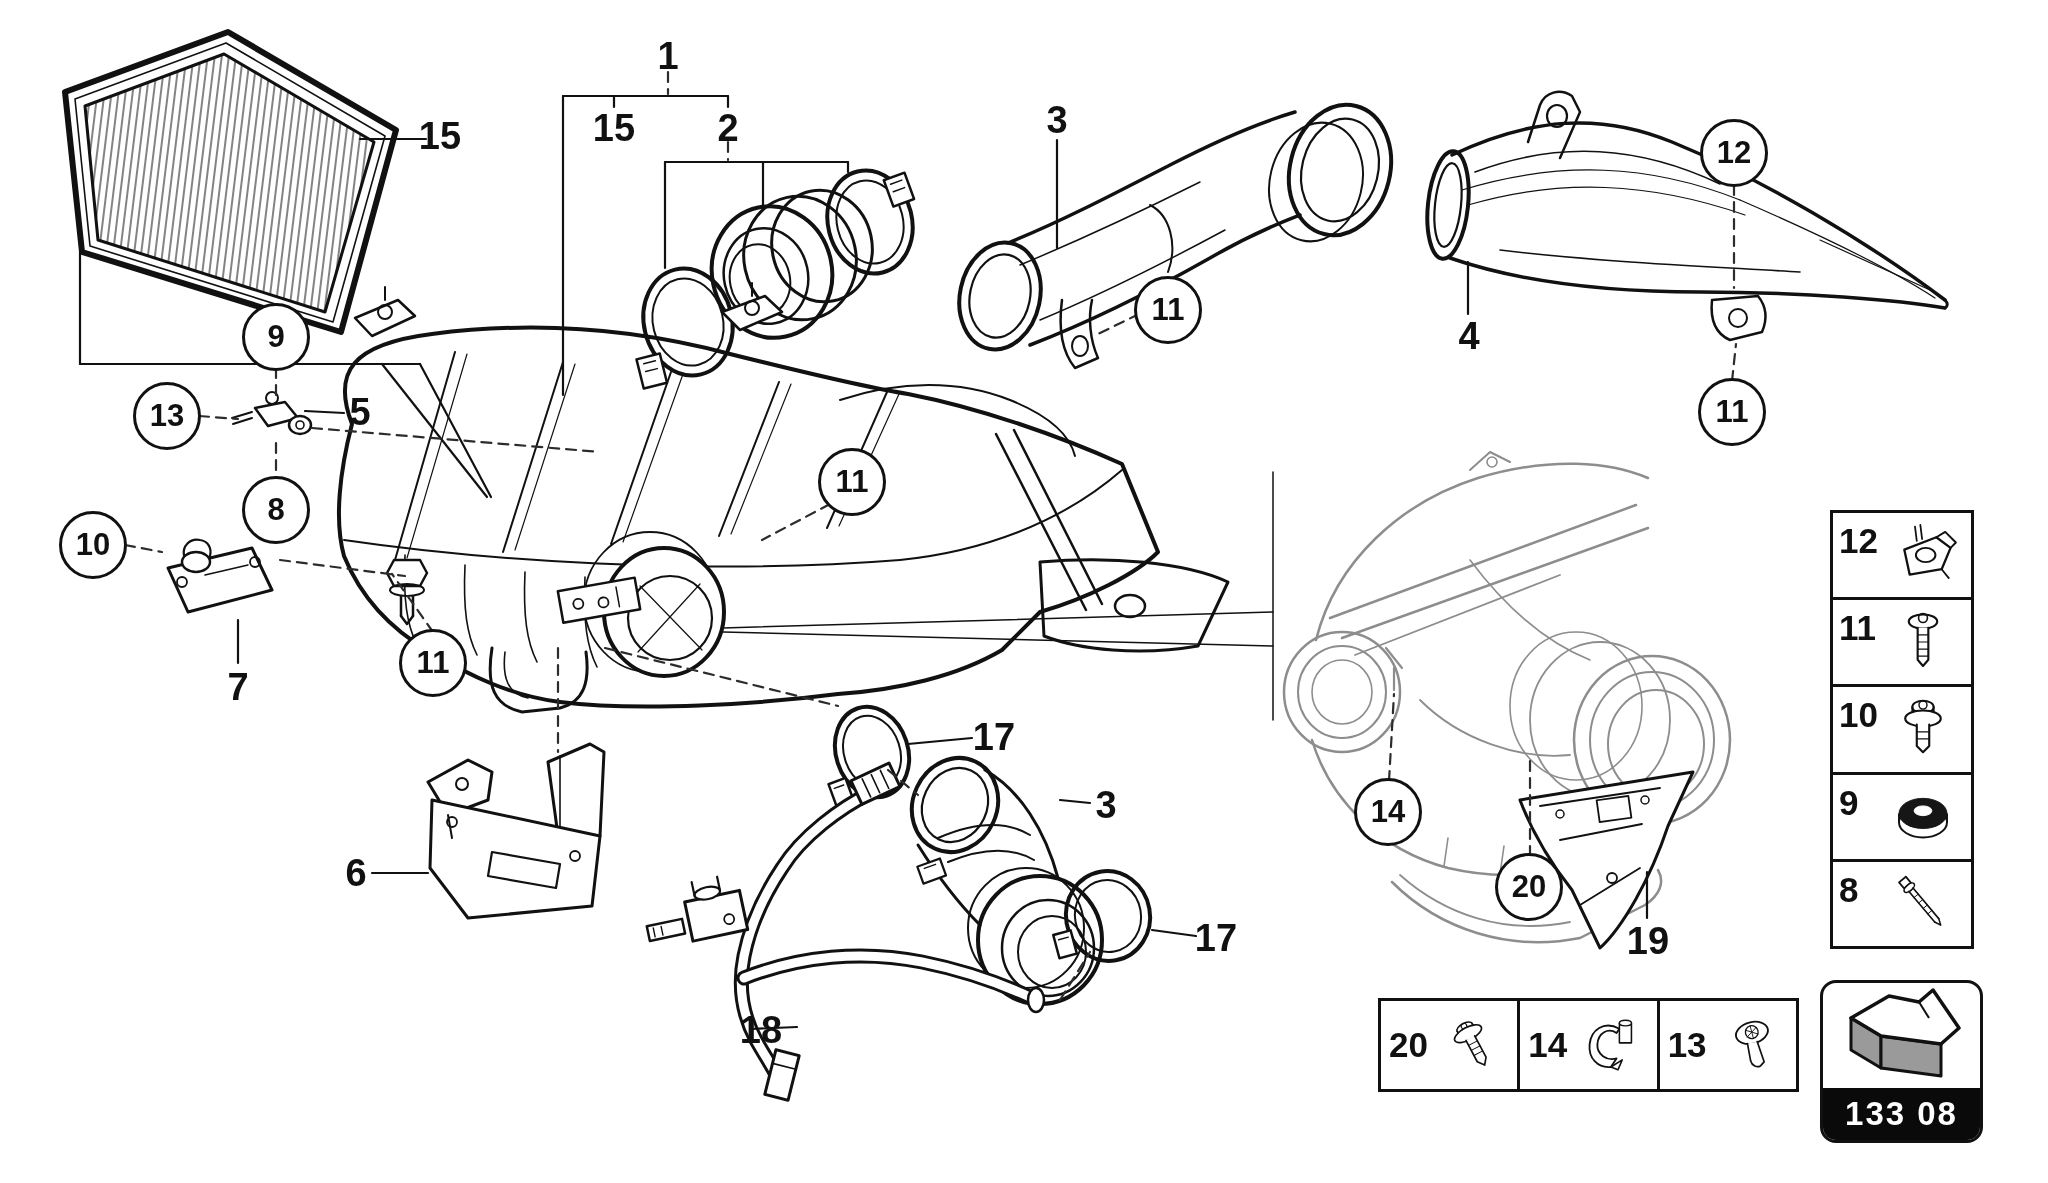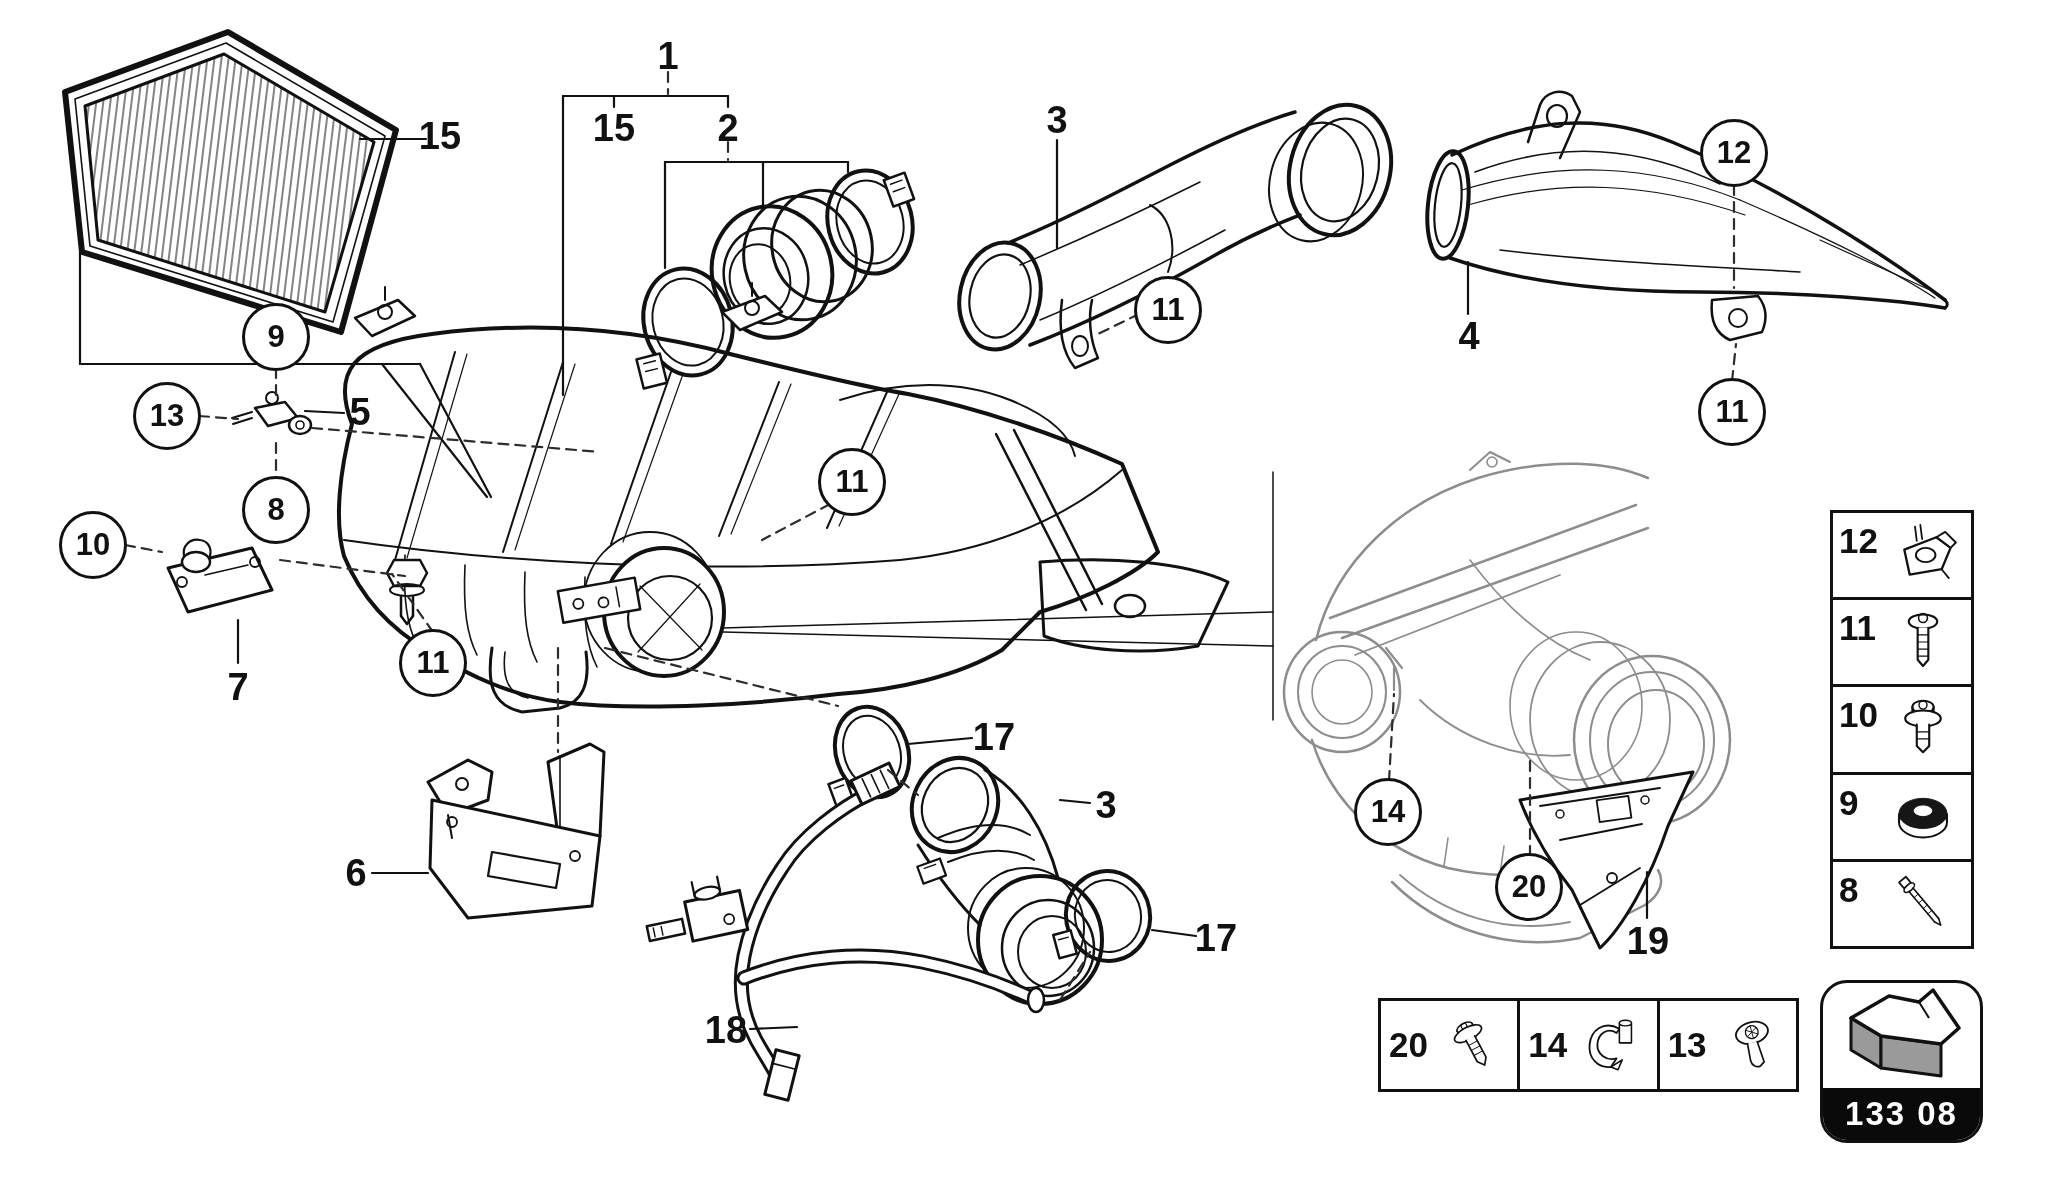--- a/index.html
+++ b/index.html
@@ -21,21 +21,21 @@
   #legend-right .lrow:last-child{border-bottom:none;}
   .lnum{font-weight:bold;font-size:35px;color:#111;width:44px;flex:none;padding-left:2px;align-self:flex-start;margin-top:8px;}
   
   #legend-bottom{position:absolute;left:1378px;top:998px;width:415px;height:88px;
       border:3px solid #111;background:#fff;display:flex;}
   #legend-bottom .bcell{flex:1;border-right:3px solid #111;display:flex;align-items:center;padding:0 2px 0 8px;}
   #legend-bottom .bcell:last-child{border-right:none;}
   .bnum{font-weight:bold;font-size:35px;color:#111;width:46px;flex:none;}
   
   #code-box{position:absolute;left:1820px;top:980px;width:157px;height:157px;
-      border:3.5px solid #111;border-radius:27px;background:#fff;overflow:hidden;
+      border:3.5px solid #111;border-radius:16px;background:#fff;overflow:hidden;
       display:flex;flex-direction:column;}
   #code-box .cb-top{flex:1;display:flex;align-items:center;justify-content:center;}
   #code-box .cb-bar{height:52px;background:#0a0a0a;display:flex;align-items:center;justify-content:center;}
   #code-box .cb-bar span{color:#fff;font-weight:bold;font-size:33px;letter-spacing:2px;}
 </style>
 </head>
 <body>
 
 <div id="page">
 
@@ -372,21 +372,21 @@
       <div class="pl" style="left: 614px; top: 128px;">15</div>
       <div class="pl" style="left: 728px; top: 128px;">2</div>
       <div class="pl" style="left: 1057px; top: 120px;">3</div>
       <div class="pl" style="left: 1469px; top: 336px;">4</div>
       <div class="pl" style="left: 360px; top: 412px;">5</div>
       <div class="pl" style="left: 356px; top: 873px;">6</div>
       <div class="pl" style="left: 238px; top: 687px;">7</div>
       <div class="pl" style="left: 1106px; top: 805px;">3</div>
       <div class="pl" style="left: 994px; top: 737px;">17</div>
       <div class="pl" style="left: 1216px; top: 938px;">17</div>
-      <div class="pl" style="left: 726px; top: 1030px;">18</div>
+      <div class="pl" style="left: 761px; top: 1030px;">18</div>
       <div class="pl" style="left: 1648px; top: 941px;">19</div>
     </div>
 
   <div id="legend-right">
     <div class="lrow">
       <span class="lnum">12</span>
       <span>
         <svg width="80" height="78" viewBox="0 0 90 80" fill="none" stroke="#111" stroke-linejoin="round" stroke-linecap="round">
           <path d="M24,34 L60,20 L76,32 L66,56 L30,62 Z" stroke-width="2.6" fill="#fff"></path>
           <ellipse cx="48" cy="40" rx="11" ry="8" stroke-width="2.2"></ellipse>

